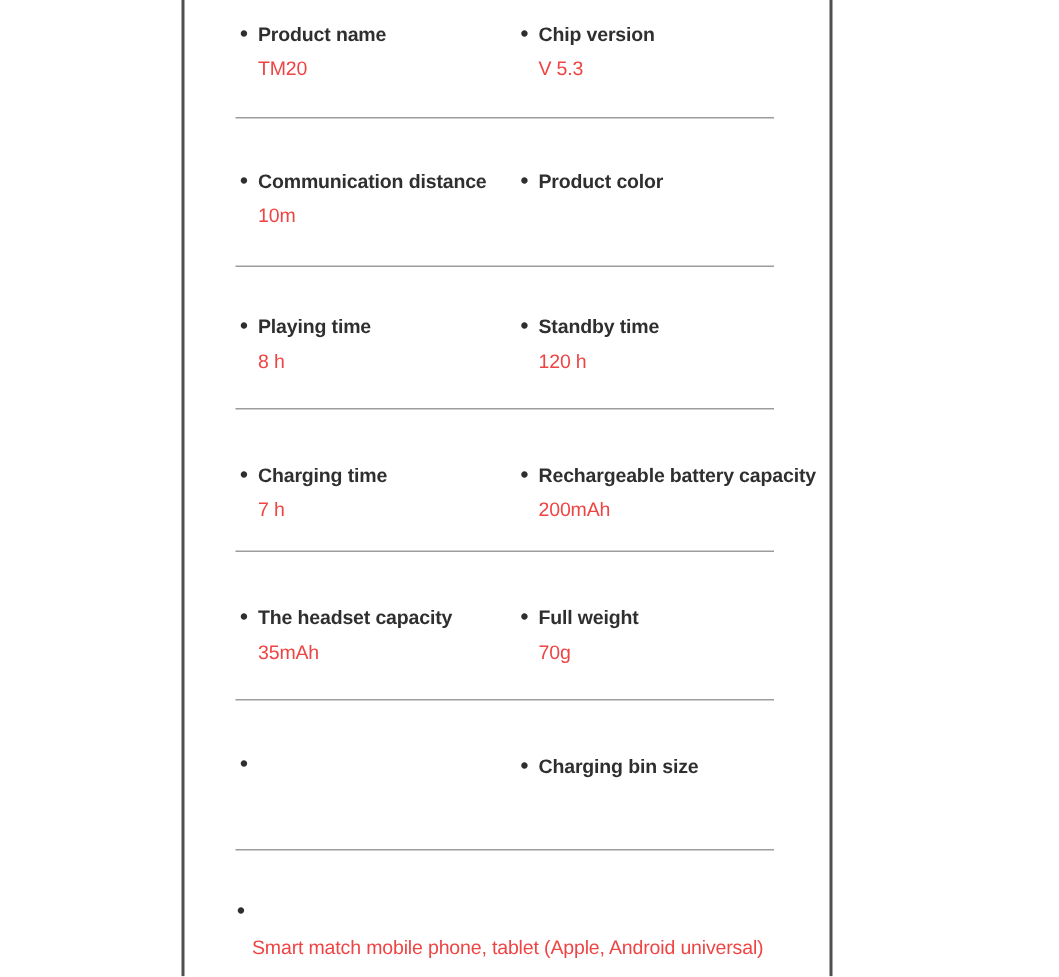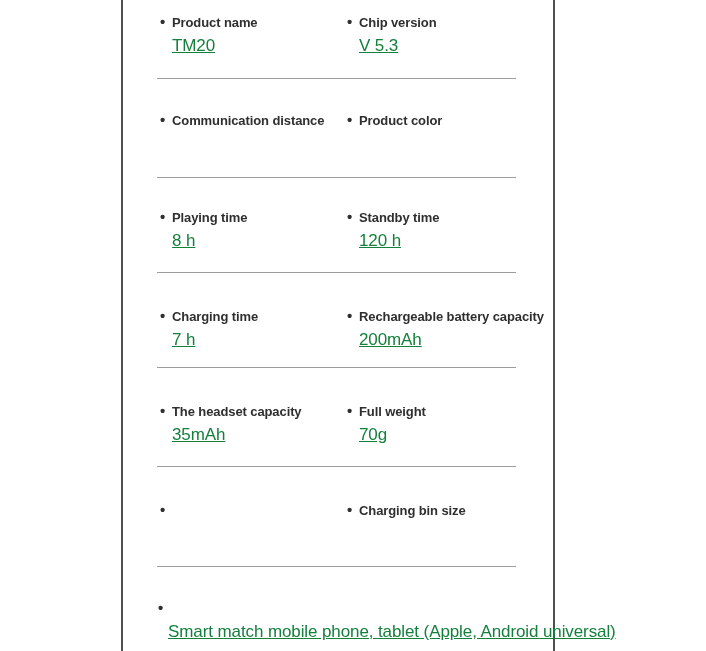--- a/index.html
+++ b/index.html
@@ -58,26 +58,25 @@
   .label {
     font-size: 13px;
     font-weight: 700;
     letter-spacing: -0.1px;
     color: #2f2f2f;
     line-height: 20px;
   }
   .value {
     margin-top: 3px;
     padding-left: 12px;
-    font-size: 17px;
+    font-size: 13px;
     font-weight: 400;
     letter-spacing: -0.1px;
-    color: #15803d;
+    color: #ef4444;
     line-height: 20px;
-    text-decoration: underline;
   }
   .cell-full .value { padding-left: 10px; }
 </style>
 </head>
 <body>
 
 <div class="sheet">
 
   <div class="vline vline-left"></div>
   <div class="vline vline-right"></div>
@@ -99,20 +98,21 @@
     </div>
   </div>
   <div class="divider" style="top:78px"></div>
 
   <div class="row" style="top:111px">
     <div class="cell cell-left">
       <div class="label-line">
         <span class="bullet">•</span>
         <span class="label">Communication distance</span>
       </div>
+      <div class="value">10m</div>
     </div>
     <div class="cell cell-right">
       <div class="label-line">
         <span class="bullet">•</span>
         <span class="label">Product color</span>
       </div>
     </div>
   </div>
   <div class="divider" style="top:177px"></div>
 

